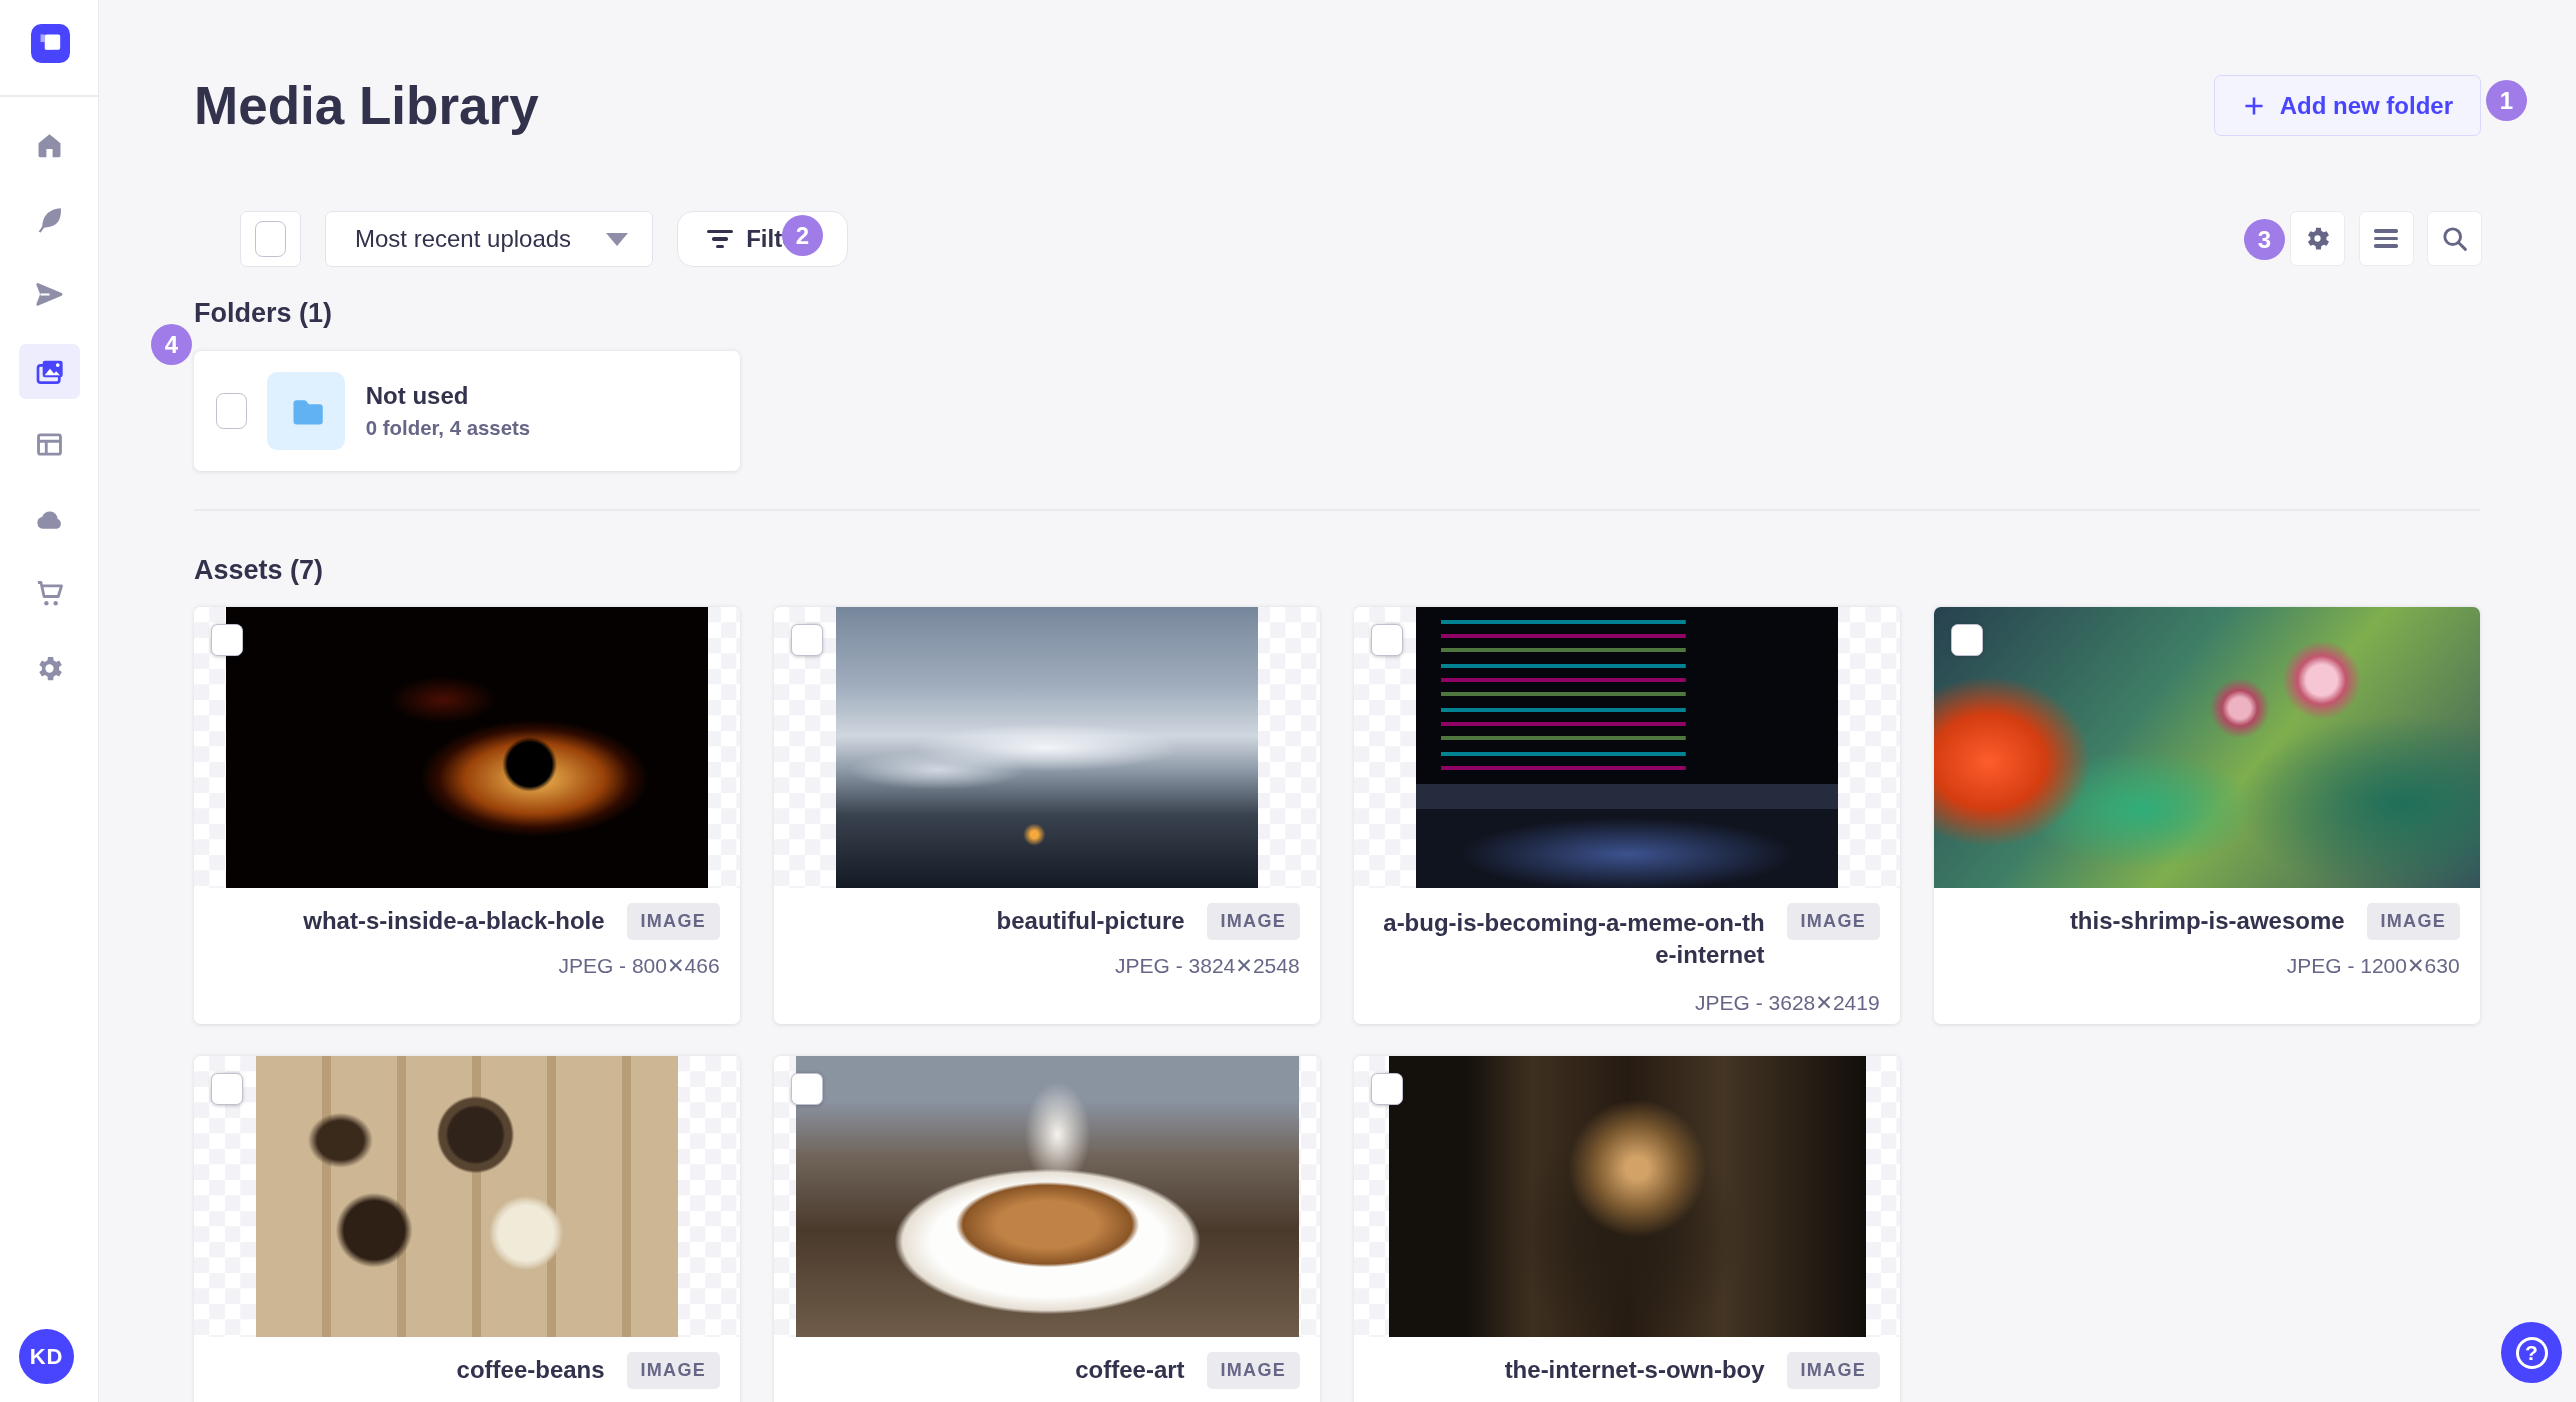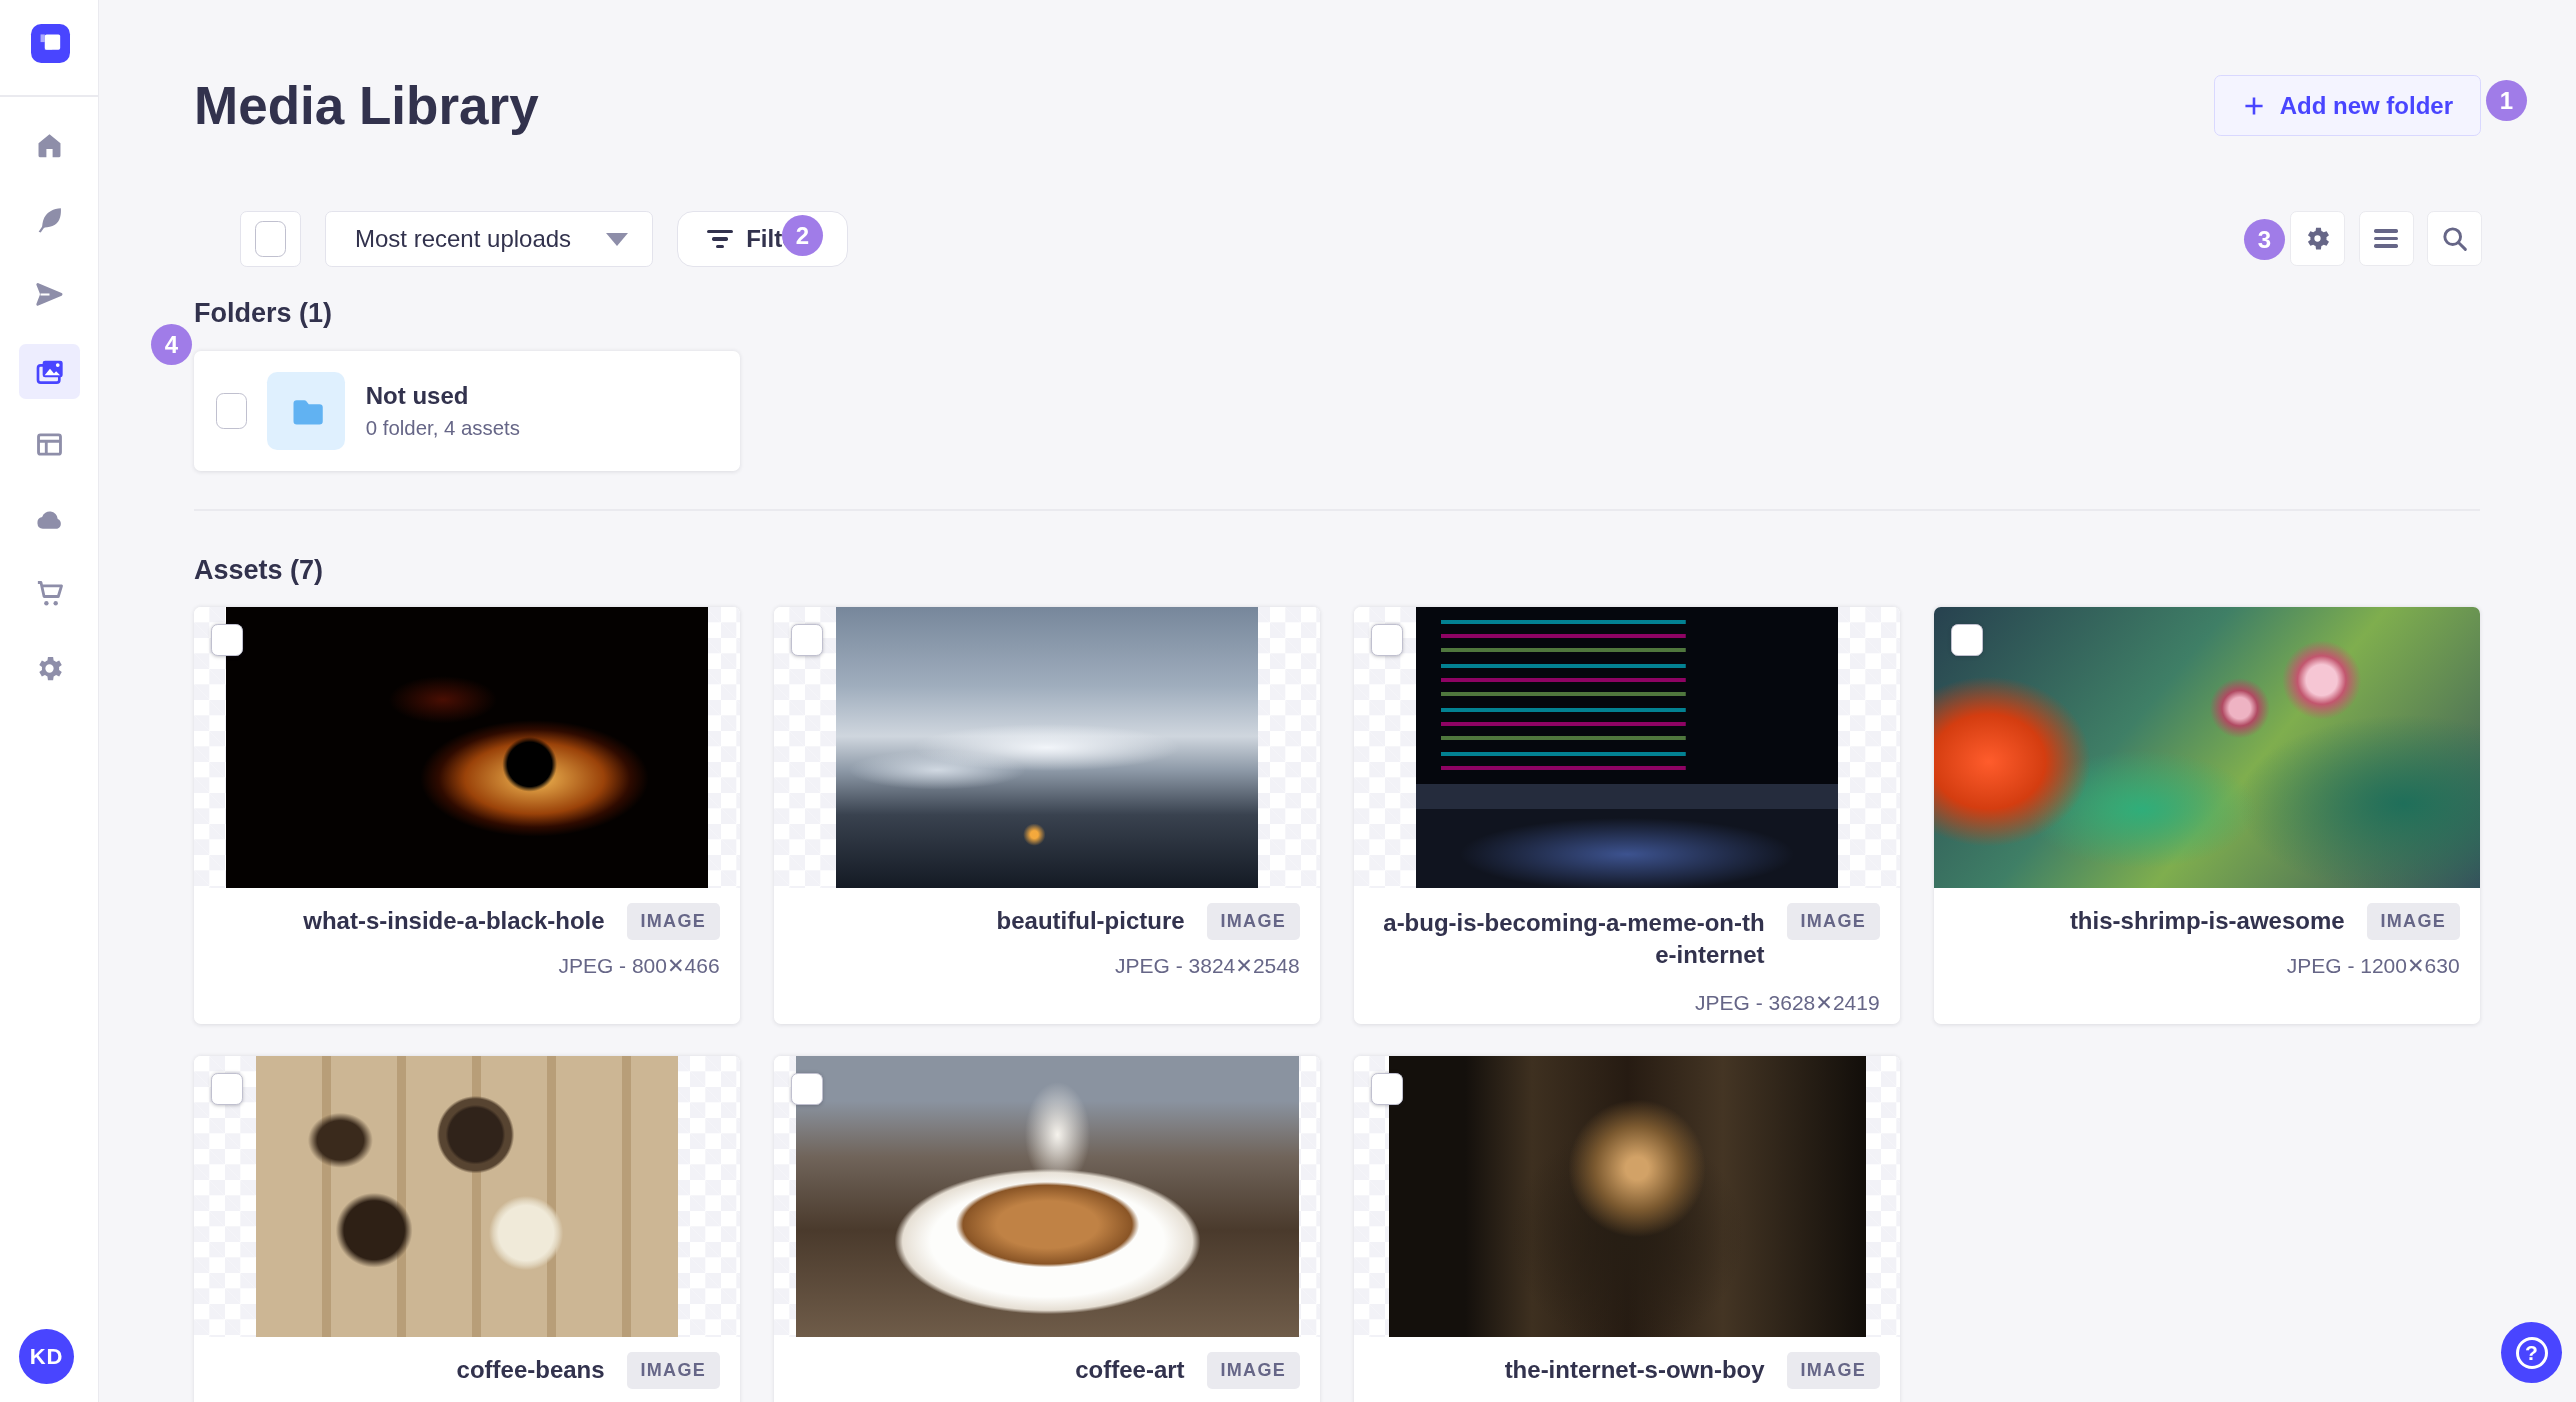--- a/index.html
+++ b/index.html
@@ -44,21 +44,21 @@
   .section-heading { position:absolute; left:194px; font-size:27px; font-weight:600; color:#32324D; }
   .h-folders { top:298px; }
   .h-assets { top:555px; }
   .section-divider { position:absolute; left:194px; top:509px; width:2286px; height:1.7px; background:#EAEAEF; }
 
   
   .folder-card { position:absolute; left:194px; top:351px; width:546px; height:120px; background:#fff; border-radius:6.8px; box-shadow:0 0.9px 4.3px rgba(33,33,52,.12); display:flex; align-items:center; gap:20.4px; padding:0 22px; }
   .folder-card .checkbox { width:31px; height:36px; }
   .folder-tile { width:78px; height:78px; background:#DFF0FE; border-radius:10.2px; display:flex; align-items:center; justify-content:center; }
   .folder-name { font-size:24px; font-weight:600; color:#32324D; }
-  .folder-meta { font-size:20.4px; color:#666687; margin-top:6.8px; }
+  .folder-meta { font-size:20.4px; color:#666687; margin-top:6.8px;font-weight:bold; }
 
   
   .asset-grid { position:absolute; left:194px; top:607px; width:2286px; display:grid; grid-template-columns:repeat(4,546px); column-gap:34px; row-gap:32px; }
   .asset-card { width:546px; height:417px; background:#fff; border-radius:6.8px; box-shadow:0 0.9px 4.3px rgba(33,33,52,.12); overflow:hidden; position:relative;text-align:right; }
   .thumb { position:relative; height:281px; background-color:#fff;
      background-image:linear-gradient(45deg,#f2f2f7 25%,transparent 25%,transparent 75%,#f2f2f7 75%),
                       linear-gradient(45deg,#f2f2f7 25%,transparent 25%,transparent 75%,#f2f2f7 75%);
      background-size:31px 31px; background-position:0 0,15.3px 15.3px;
      display:flex; align-items:center; justify-content:center; }
   .art { height:281px; background-repeat:no-repeat; }

